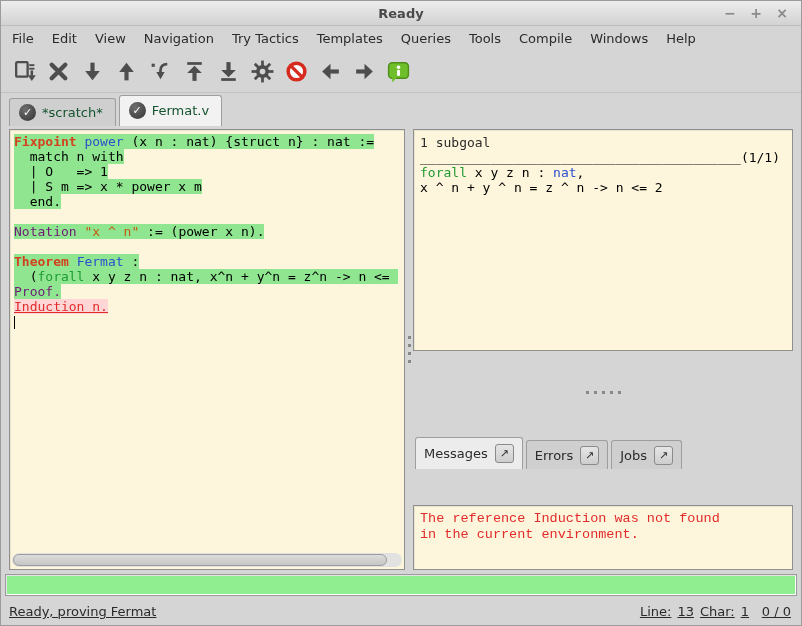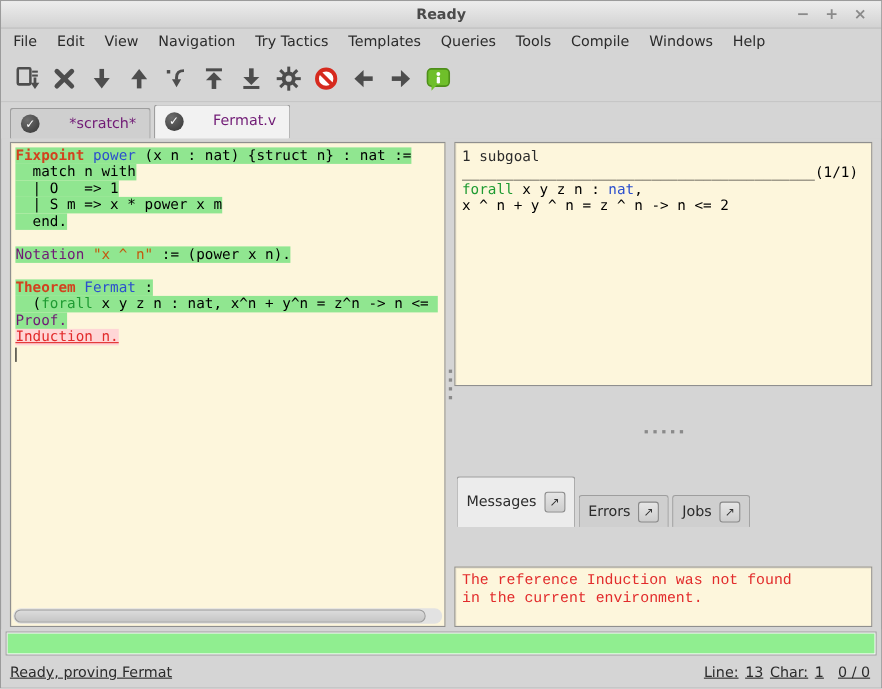--- a/index.html
+++ b/index.html
@@ -25,21 +25,21 @@
   
   .toolbar{height:43px;flex:0 0 43px;display:flex;align-items:center;padding-left:6px;background:var(--win-bg);border-bottom:1px solid #c2c2c2;}
   .tool-btn{width:34px;height:34px;display:flex;align-items:center;justify-content:center;}
   .tool-btn svg{display:block;}
 
   
   .tabbar{height:33px;flex:0 0 33px;display:flex;align-items:flex-end;padding-left:8px;background:var(--win-bg);}
   .ftab{display:flex;align-items:center;gap:6px;padding:5px 12px 6px 9px;border:1px solid #9e9e9e;border-bottom:none;border-radius:3px 3px 0 0;margin-right:3px;background:#cfcfcf;height:28px;}
   .ftab.active{background:#f2f2f2;height:31px;}
   .tab-check{width:17px;height:17px;border-radius:50%;background:radial-gradient(circle at 35% 30%,#6e6e6e,#333);color:#fff;font-size:11px;line-height:17px;text-align:center;flex:0 0 17px;}
-  .ftab-label{font-size:13px;color:#701a75;margin-left:21px;}
+  .ftab-label{font-size:13px;color:#14532d;}
 
   
   .main{flex:1 1 auto;display:flex;padding:3px 8px 2px 8px;min-height:0;}
   .pane{background:var(--pane-bg);border:1px solid var(--border);box-shadow:inset 1px 1px 0 rgba(0,0,0,.07);}
   .left-pane{width:396px;flex:0 0 396px;display:flex;flex-direction:column;position:relative;overflow:hidden;}
   .editor{flex:1 1 auto;overflow:hidden;padding:4px 0 0 4px;font-family:"DejaVu Sans Mono","Liberation Mono",monospace;font-size:13px;line-height:15px;white-space:pre;cursor:text;}
   .code-line{height:15px;white-space:pre;}
   .hl-processed{background:var(--processed);}
   .hl-error{background:var(--error-bg);}
   .seg-plain{color:#000;}
@@ -57,21 +57,21 @@
   .dot{width:3px;height:3px;background:#8a8a8a;}
   .hsplitter{height:10px;flex:0 0 10px;display:flex;align-items:center;justify-content:center;gap:5px;}
 
   .right-col{flex:1 1 auto;display:flex;flex-direction:column;min-width:0;gap:36px;}
   .goals-pane{flex:0 0 222px;overflow:hidden;padding:5px 6px;font-family:"DejaVu Sans Mono","Liberation Mono",monospace;font-size:13px;line-height:15px;white-space:pre;}
   .goal-line{height:15px;white-space:pre;}
   .goal-sep{color:#000;}
 
   .msg-tabbar{flex:0 0 36px;display:flex;align-items:flex-end;padding-left:2px;}
   .mtab{display:flex;align-items:center;gap:7px;padding:4px 8px;border:1px solid #9e9e9e;border-bottom:none;border-radius:3px 3px 0 0;background:#cfcfcf;margin-right:3px;height:29px;}
-  .mtab.active{background:#ececec;height:46px;}
+  .mtab.active{background:#ececec;height:32px;}
   .detach-btn{width:19px;height:19px;border:1px solid #8a8a8a;border-radius:3px;background:linear-gradient(#e6e6e6,#cdcdcd);font-size:11px;color:#333;display:flex;align-items:center;justify-content:center;}
   .msg-pane{flex:1 1 auto;overflow:hidden;padding:5px 6px;font-family:Liberation Mono, monospace;font-size:13.5px;line-height:16px;color:var(--error-text);white-space:pre;}
 
   
   .progress-wrap{flex:0 0 26px;padding:2px 4px;background:var(--win-bg);}
   .progress{height:22px;border:1px solid #9a9a9a;background:#fff;box-shadow:inset 1px 1px 0 rgba(0,0,0,.1);padding:1px;}
   .progress-fill{height:100%;width:100%;background:var(--progress);}
   .statusbar{flex:0 0 27px;display:flex;align-items:center;padding:0 10px 0 8px;background:var(--win-bg);font-size:13px;color:#2b2b2b;text-decoration:underline;}
   .status-right{margin-left:auto;display:flex;align-items:center;gap:6px;}
   .coq-state-btn{width:148px;height:22px;border:1px solid #a2a2a2;border-radius:2px;background:linear-gradient(#efefef,#dedede);display:flex;align-items:center;justify-content:center;color:#222;}

